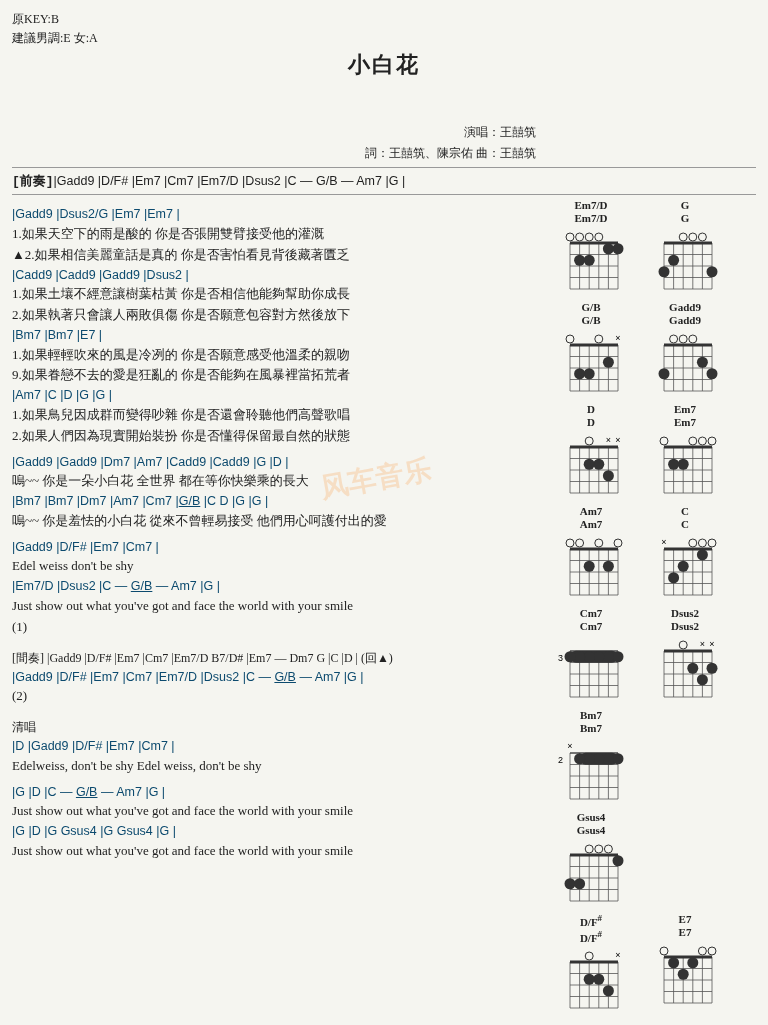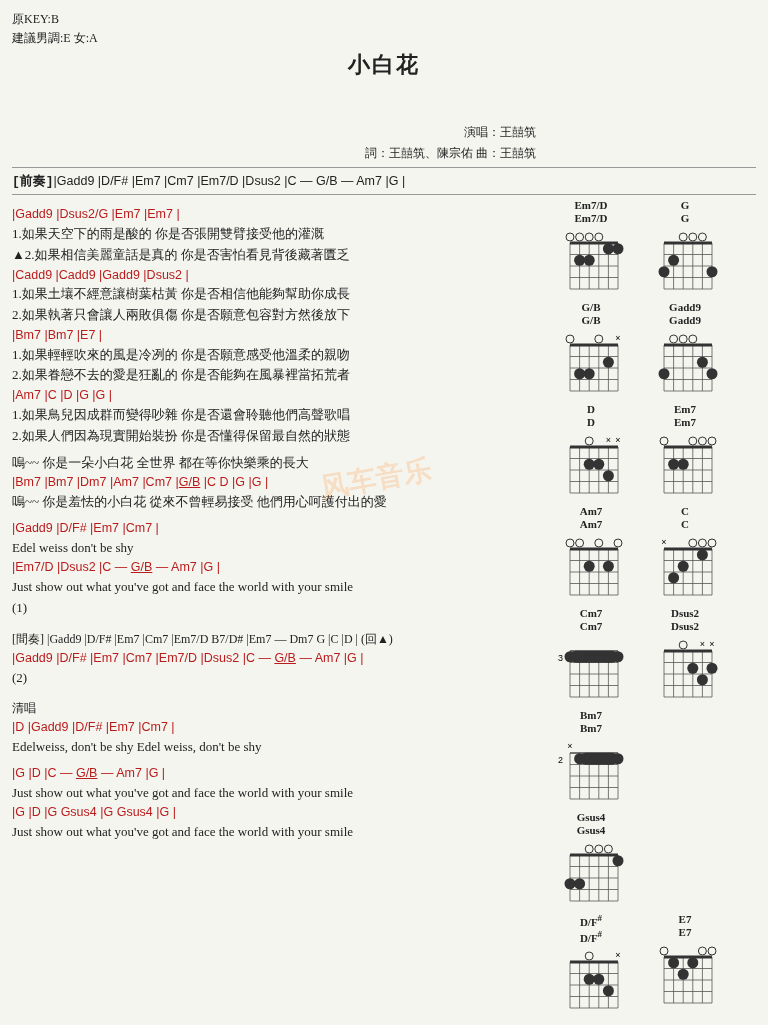--- a/index.html
+++ b/index.html
@@ -75,21 +75,21 @@
     }
     .chord-name {
       font-size: 11px;
       font-weight: bold;
       margin-bottom: 1px;
       font-family: Liberation Serif, serif;
     }
     .chords-bar {
       font-family: Arial, sans-serif;
       font-size: 12.5px;
-      color: #b91c1c;
+      color: #0c4a6e;
       margin-bottom: 0px;
       line-height: 1.5;
     }
     .lyrics-line {
       font-size: 13px;
       line-height: 1.6;
       margin-bottom: 0px;
     }
     sup { font-size: 9px; vertical-align: super; }
     .section-header {
@@ -149,25 +149,26 @@
 
     <div class="blank-line"></div>
         <div class="chords-bar">    |Gadd9        |Dsus2/G       |Em7              |Em7  |</div>
         <div class="lyrics-line">1.如果天空下的雨是酸的       你是否張開雙臂接受他的灌溉</div>
         <div class="lyrics-line">▲2.如果相信美麗童話是真的   你是否害怕看見背後藏著匱乏</div>
         <div class="chords-bar">    |Cadd9        |Cadd9           |Gadd9          |Dsus2     |</div>
         <div class="lyrics-line">1.如果土壤不經意讓樹葉枯黃   你是否相信他能夠幫助你成長</div>
         <div class="lyrics-line">2.如果執著只會讓人兩敗俱傷   你是否願意包容對方然後放下</div>
         <div class="chords-bar">        |Bm7          |Bm7              |E7          |</div>
         <div class="lyrics-line">1.如果輕輕吹來的風是冷冽的   你是否願意感受他溫柔的親吻</div>
-        <div class="lyrics-line">2.如果眷戀不去的愛是狂亂的   你是否能夠在風暴裡當拓荒者</div>
+        <div class="lyrics-line">9.如果眷戀不去的愛是狂亂的   你是否能夠在風暴裡當拓荒者</div>
         <div class="chords-bar">    |Am7         |C              |D             |G  |G    |</div>
         <div class="lyrics-line">1.如果鳥兒因成群而變得吵雜   你是否還會聆聽他們高聲歌唱</div>
         <div class="lyrics-line">2.如果人們因為現實開始裝扮   你是否懂得保留最自然的狀態</div>
         <div class="blank-line"></div>
+        <div class="chords-bar">|Gadd9 |Gadd9  |Dm7   |Am7    |Cadd9  |Cadd9 |G           |D      |</div>
         <div class="lyrics-line">嗚~~       你是一朵小白花       全世界  都在等你快樂乘的長大</div>
         <div class="chords-bar">|Bm7 |Bm7     |Dm7     |Am7    |Cm7  |<span style="text-decoration:underline">G/B</span>  |C    D   |G  |G  |</div>
         <div class="lyrics-line">嗚~~       你是羞怯的小白花   從來不曾輕易接受    他們用心呵護付出的愛</div>
         <div class="blank-line"></div>
         <div class="chords-bar">|Gadd9  |D/F#  |Em7  |Cm7  |</div>
         <div class="lyrics-line">Edel      weiss  don't be shy</div>
         <div class="chords-bar">    |Em7/D                  |Dsus2               |C — <span style="text-decoration:underline">G/B</span>  — Am7  |G  |</div>
         <div class="lyrics-line">Just show out what you've got and face the world with your smile</div>
         <div class="lyrics-line">(1)</div>
         <div class="blank-line"></div>

